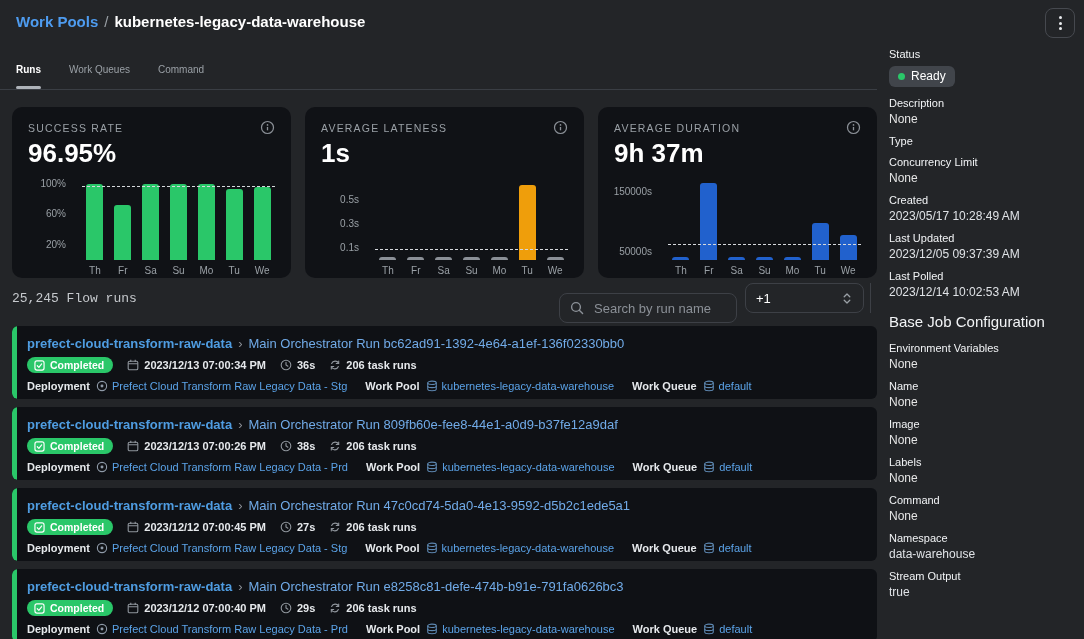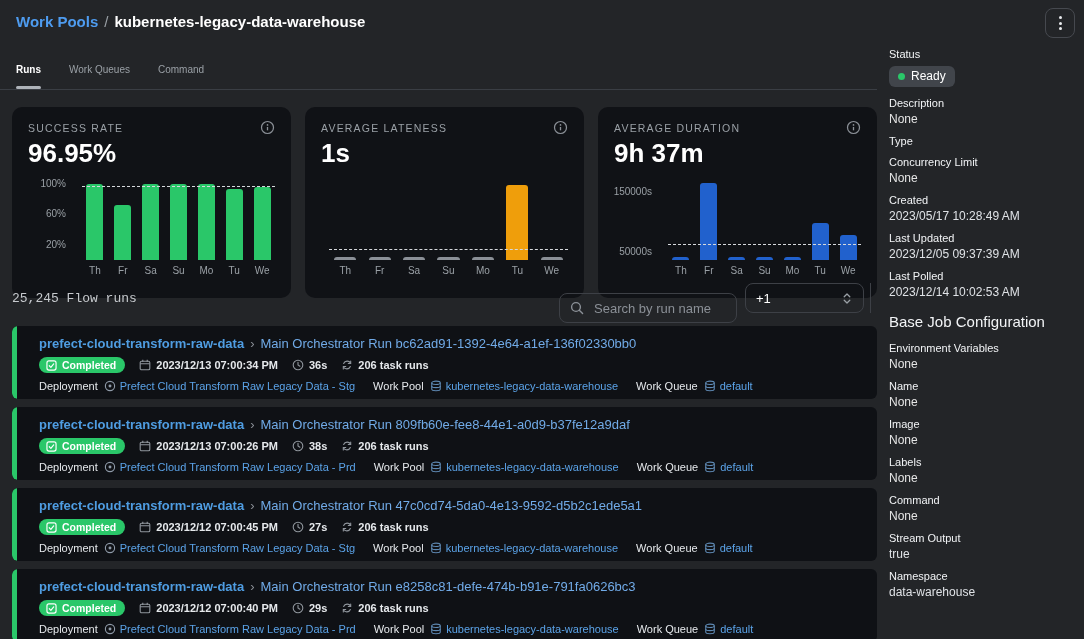--- a/index.html
+++ b/index.html
@@ -24,21 +24,21 @@
   .tabsbar {
     position:absolute; top:62px; left:0; width:877px;
     border-bottom:1px solid #3a3e44; padding:0 0 11px 16px;
     display:flex; gap:28px; font-size:10px;
   }
   .tab { color:#9aa0a6; position:relative; cursor:pointer; line-height:16px; }
   .tab.active { color:#ffffff; font-weight:700; }
   .tab.active::after { content:""; position:absolute; left:0; right:0; bottom:-11px; height:3px; background:#aeb3b9; border-radius:2px; }
   
   .cards { position:absolute; top:107px; left:12px; width:865px; display:flex; gap:14px; }
-  .card { flex:1; height:191px; background:#101216; border-radius:10px; padding:13px 16px 16px; position:relative; }
+  .card { flex:1; height:171px; background:#101216; border-radius:10px; padding:13px 16px 16px; position:relative; }
   .card-head { display:flex; justify-content:space-between; align-items:center; }
   .card-title { font-size:10.5px; letter-spacing:1.2px; color:#9aa0a6; }
   .info-icon { color:#8b9097; cursor:pointer; display:flex; }
   .card-value { font-size:26px; font-weight:700; color:#ffffff; margin-top:3px; line-height:30px; }
   .chart { display:flex; margin-top:10px; }
   .yaxis { width:46px; position:relative; height:82px; flex:none; }
   .ytick { position:absolute; right:8px; font-size:10px; color:#9aa0a6; white-space:nowrap; }
   .plotwrap { flex:1;margin-left:8px; }
   .plot { position:relative; height:82px; }
   .avg-line { position:absolute; left:0; right:0; border-top:1px dashed #d6d9dd; z-index:2; }
@@ -65,37 +65,37 @@
     padding:0 10px; font-size:13px; color:#ffffff; cursor:pointer;
   }
   .sel-filter { width:119px; margin-left:8px; }
   .sel-sort { width:133px; }
   .vdivider { width:1px; height:30px; background:#3d4046; margin:0 6px; }
   .chevrons { color:#9aa0a6; display:flex; }
   
   .runs-list { position:absolute; top:326px; left:12px; width:865px; display:flex; flex-direction:column; gap:8px; }
   .run-row {
     position:relative; height:73px; background:#0f1115; border-radius:6px;
-    padding:10px 14px 10px 27px; overflow:hidden; cursor:pointer;
+    padding:10px 14px 10px 15px; overflow:hidden; cursor:pointer;
   }
   .run-row::before { content:""; position:absolute; left:0; top:0; bottom:0; width:5px; background:#2ac769; border-radius:6px 0 0 6px; }
   .run-title { font-size:13px; line-height:15px; white-space:nowrap; }
   .flow-link { color:#4f9de2; font-weight:700; cursor:pointer; }
   .chev { color:#8b9097; margin:0 6px; }
   .run-link { color:#71abe8; cursor:pointer; }
   .run-meta { display:flex; align-items:center; gap:14px; margin-top:6px; font-size:11px; font-weight:700; color:#dfe2e6; }
   .state-badge {
     display:inline-flex; align-items:center; gap:5px; background:#2ac769; color:#ffffff;
     border-radius:999px; padding:2px 9px 2px 7px; font-size:10.5px; font-weight:700;
   }
   .meta-item { display:inline-flex; align-items:center; gap:5px; color:#e6e9ec; }
   .meta-item svg { color:#8f959c; }
   .run-tags { display:flex; gap:18px; margin-top:7px; font-size:11px; align-items:center; }
   .tag { display:inline-flex; align-items:center; gap:6px; }
-  .tag-label { font-weight:400; color:#e6e9ec;text-align:center; }
+  .tag-label { font-weight:700; color:#e6e9ec;text-align:center; }
   .tag-link { color:#5ba3e8; display:inline-flex; align-items:center; gap:4px; cursor:pointer; }
   .tag-link svg { color:#5f8ab4; }
   .tag .dep-icon { color:#8f9aa8; }
   
   .side { position:absolute; left:889px; top:48px; width:186px; }
   .side-item { margin-bottom:8px; }
   .side-label { font-size:11px; font-weight:400; color:#f2f4f6; line-height:13px; margin-bottom:2px; }
   .side-value { font-size:12px; color:#dfe2e6; line-height:15px; }
   .side-value.muted { color:#e5e5e5; }
   .badge-item { margin-bottom:10px; }
@@ -188,20 +188,25 @@
       <span class="info-icon">
         <svg width="15" height="15" viewBox="0 0 16 16">
             <circle cx="8" cy="8" r="6.4" fill="none" stroke="currentColor" stroke-width="1.3"></circle>
             <circle cx="8" cy="5.2" r="0.9" fill="currentColor"></circle>
             <line x1="8" y1="7.4" x2="8" y2="11" stroke="currentColor" stroke-width="1.4"></line>
           </svg>
       </span>
     </div>
     <div class="card-value">1s</div>
     <div class="chart">
+        <div class="yaxis">
+          <div class="ytick" style="top: 15.7059px;">0.5s</div>
+          <div class="ytick" style="top: 39.8235px;">0.3s</div>
+          <div class="ytick" style="top: 63.9412px;">0.1s</div>
+        </div>
         <div class="plotwrap">
           <div class="plot">
             <div class="bars">
               <div class="slot">
                 <div class="bar" style="height: 3px; background: rgb(139, 144, 151);"></div>
               </div>
               <div class="slot">
                 <div class="bar" style="height: 3px; background: rgb(139, 144, 151);"></div>
               </div>
               <div class="slot">
@@ -681,22 +686,22 @@
     <div class="side-label">Labels</div>
     <div class="side-value muted">None</div>
   </div>
 
   <div class="side-item">
     <div class="side-label">Command</div>
     <div class="side-value muted">None</div>
   </div>
 
   <div class="side-item">
+    <div class="side-label">Namespace</div>
+    <div class="side-value">data-warehouse</div>
+  </div>
+
+  <div class="side-item">
     <div class="side-label">Stream Output</div>
     <div class="side-value">true</div>
   </div>
-
-  <div class="side-item">
-    <div class="side-label">Namespace</div>
-    <div class="side-value">data-warehouse</div>
-  </div>
 </div>
 </div>
 
 </body></html>

